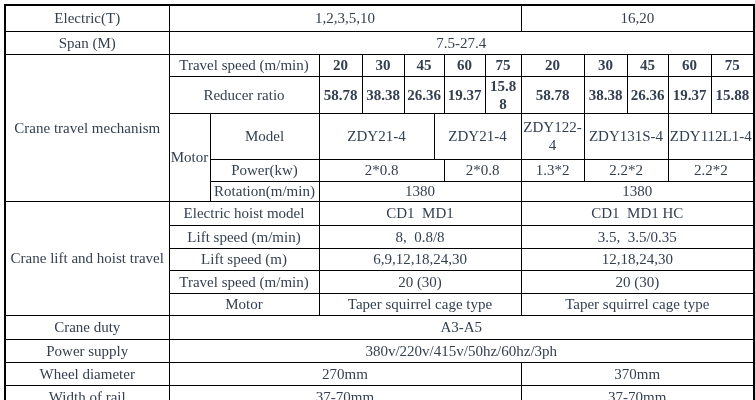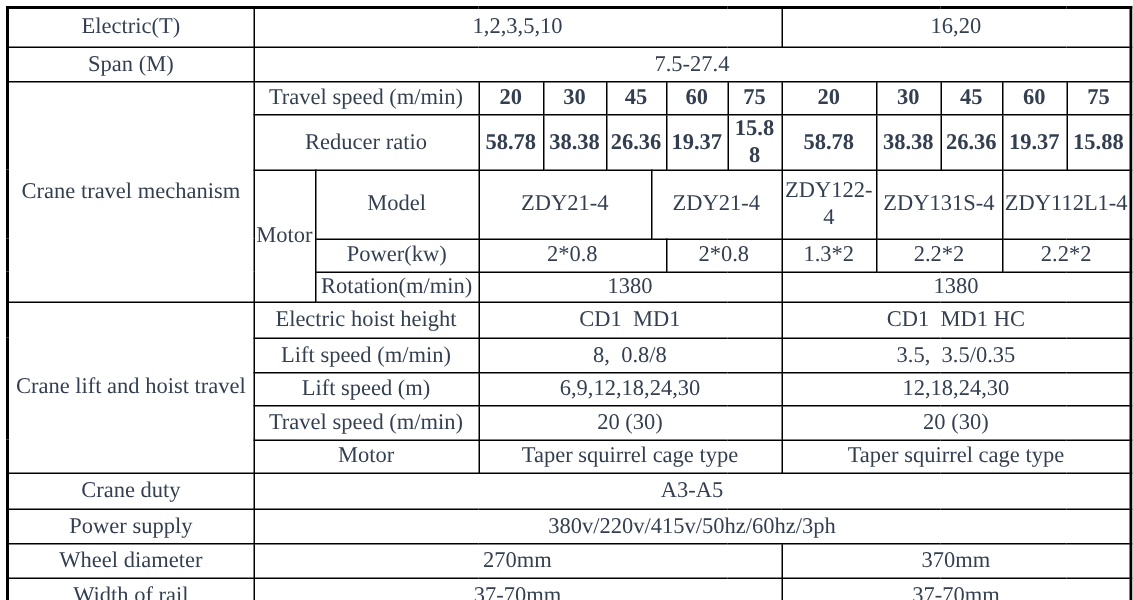--- a/index.html
+++ b/index.html
@@ -127,21 +127,21 @@
   </tr>
 
   <tr style="height:20px">
     <td class="l">Rotation(m/min)</td>
     <td colspan="6">1380</td>
     <td colspan="5">1380</td>
   </tr>
 
   <tr style="height:24px">
     <td rowspan="5">Crane lift and hoist travel</td>
-    <td colspan="2">Electric hoist height</td>
+    <td colspan="2">Electric hoist model</td>
     <td colspan="6">CD1  MD1</td>
     <td colspan="5">CD1  MD1 HC</td>
   </tr>
 
   <tr style="height:23px">
     <td colspan="2">Lift speed (m/min)</td>
     <td colspan="6">8,  0.8/8</td>
     <td colspan="5">3.5,  3.5/0.35</td>
   </tr>
 

